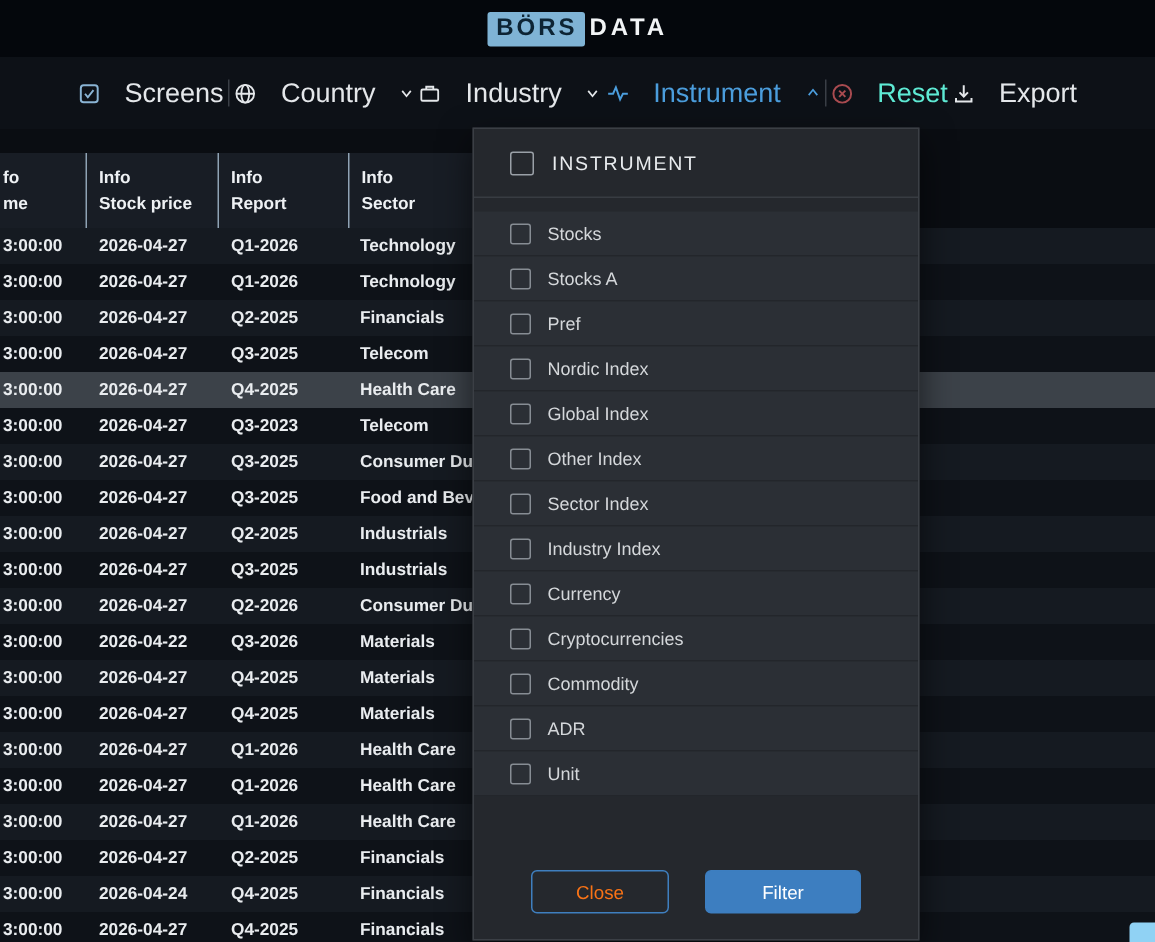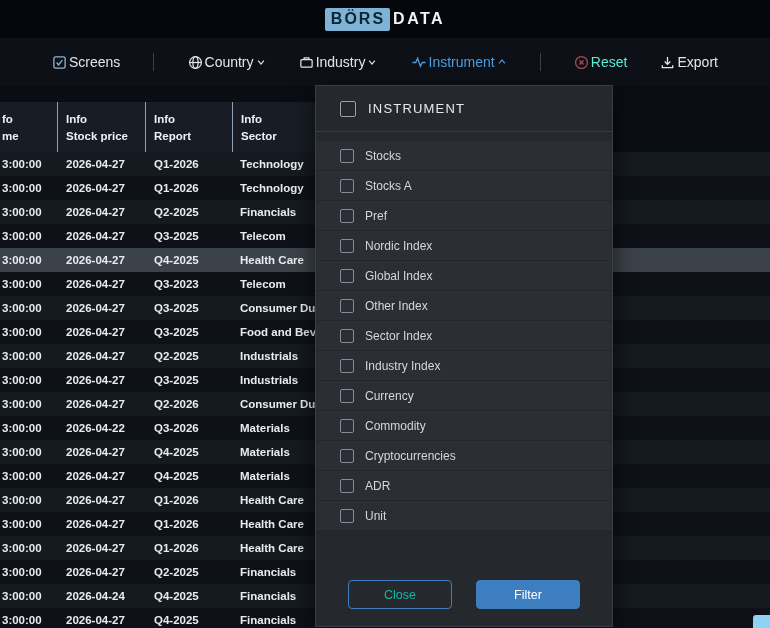--- a/index.html
+++ b/index.html
@@ -10,21 +10,21 @@
   
   .topbar { height:38px; background:#04070c; display:flex; align-items:center; justify-content:center; }
   .logo { display:flex; align-items:center; cursor:pointer; }
   .logo-bors { background:#7fb3d5; color:#0d2434; font-weight:bold; font-size:16px;
                letter-spacing:2px; padding:2px 5px 3px 6px; border-radius:2px; }
   .logo-data { color:#f2f4f6; font-weight:bold; font-size:16px; letter-spacing:2.5px; margin-left:3px; }
 
   
   .toolbar { height:48px; background:#0d1117; display:flex; align-items:center;
              justify-content:space-between; padding:0 52px; }
-  .tb-item { display:flex; align-items:center; gap:2px; color:#e4e7ea; font-size:14px;
+  .tb-item { display:flex; align-items:center; gap:16px; color:#e4e7ea; font-size:18px;
              cursor:pointer; white-space:nowrap; }
   .tb-item.active { color:#4b9ddc; }
   .tb-item.disabled { color:#5eead4; cursor:default; }
   .tb-sep { width:1px; height:18px; background:#3a3f46; }
   .icon { display:inline-flex; align-items:center; }
   .icon svg { display:block; }
 
   
   .content { position:relative; height:542px; overflow:hidden; background:#0a0d12; }
   .thead { position:absolute; top:16px; left:0; height:53px; display:flex; }
@@ -57,21 +57,21 @@
                letter-spacing:1.2px; }
   .dd-list { margin-top:9px; }
   .dd-item { height:30px; display:flex; align-items:center; gap:11px; padding:0 24px;
              background:#2b2f35; border-bottom:1px solid #23262b; color:#d4d7da;
              font-size:12px; cursor:pointer; }
   .checkbox { width:14px; height:14px; border:1.5px solid #878d94; border-radius:2px;
               flex:none; background:transparent; cursor:pointer; }
   .checkbox.lg { width:16px; height:16px; border-color:#9aa0a7; }
   .dd-footer { margin-top:auto; display:flex; justify-content:center; gap:24px; padding:0 0 17px; }
   .btn { height:29px; border-radius:4px; font-size:12.5px; font-family:inherit; cursor:pointer; }
-  .btn-close { width:104px; background:transparent; border:1px solid #3f7fbf; color:#14b8a6; }
+  .btn-close { width:92px; background:transparent; border:1px solid #3f7fbf; color:#f97316; }
   .btn-filter { width:104px; background:#3d7ec0; border:1px solid #3d7ec0; color:#ffffff; }
 
   
   .corner { position:absolute; right:0; bottom:0; width:17px; height:13px;
             background:#90d2f4; border-radius:3px 0 0 0; cursor:pointer; }
 </style>
 </head>
 <body>
 
 <div class="app">
@@ -346,25 +346,25 @@
         <div class="dd-item">
           <span class="checkbox"></span>
           <span>Industry Index</span>
         </div>
         <div class="dd-item">
           <span class="checkbox"></span>
           <span>Currency</span>
         </div>
         <div class="dd-item">
           <span class="checkbox"></span>
+          <span>Cryptocurrencies</span>
+        </div>
+        <div class="dd-item">
+          <span class="checkbox"></span>
           <span>Commodity</span>
-        </div>
-        <div class="dd-item">
-          <span class="checkbox"></span>
-          <span>Cryptocurrencies</span>
         </div>
         <div class="dd-item">
           <span class="checkbox"></span>
           <span>ADR</span>
         </div>
         <div class="dd-item">
           <span class="checkbox"></span>
           <span>Unit</span>
         </div>
       </div>

